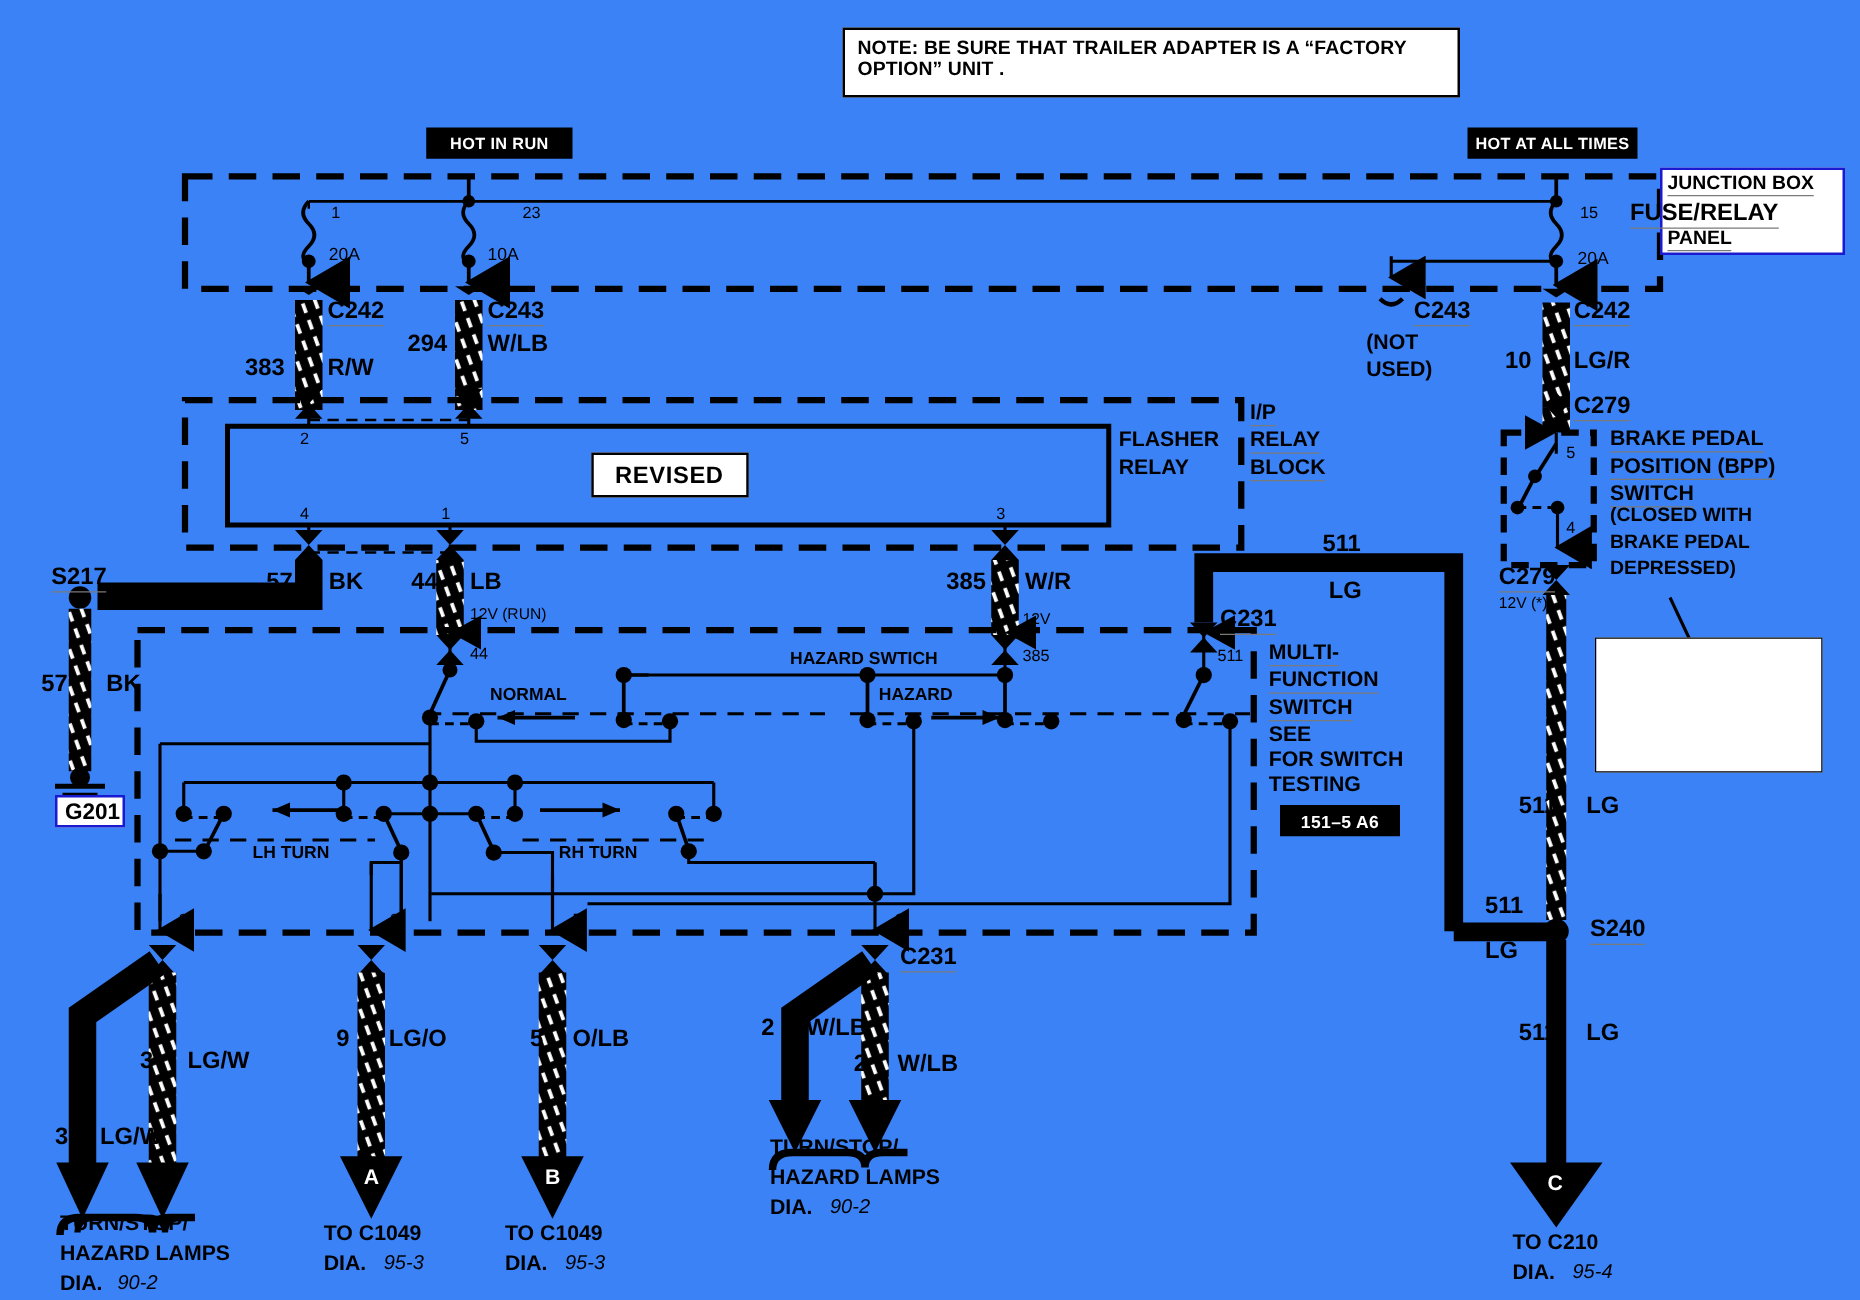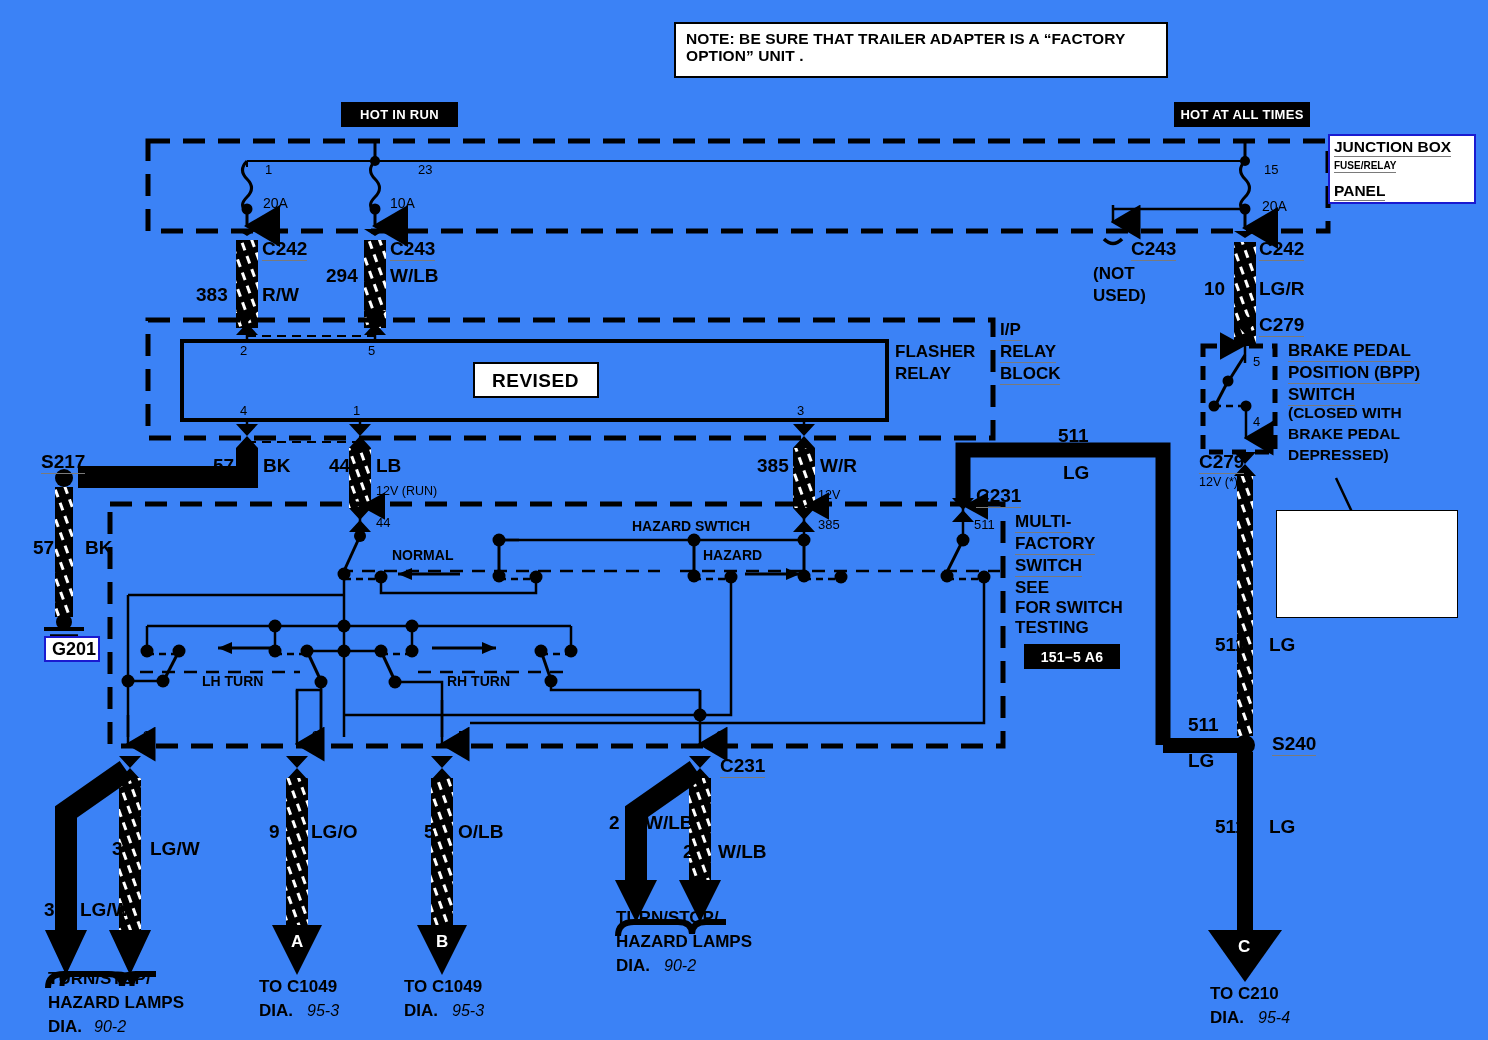--- a/index.html
+++ b/index.html
@@ -346,21 +346,21 @@
 
   <div class="notebox" style="left:674px;top:22px;width:494px;height:56px;"></div>
   <div class="txt b" style="left:686px;top:30px;width:470px;font-size:15.5px;white-space:pre-wrap;letter-spacing:.1px;">NOTE: BE SURE THAT TRAILER ADAPTER IS A “FACTORY OPTION” UNIT .</div>
 
   <div class="blackbox" style="left:341px;top:102px;width:117px;height:25px;font-size:13px;">HOT IN RUN</div>
 
   <div class="blackbox" style="left:1174px;top:102px;width:136px;height:25px;font-size:13px;">HOT AT ALL TIMES</div>
 
   <div class="bluebox" style="left:1328px;top:134px;width:148px;height:70px;"></div>
   <div class="txt b" style="left:1334px;top:138px;font-size:15.5px;"><span class="ul">JUNCTION BOX</span></div>
-  <div class="txt b" style="left:1334px;top:160px;font-size:10px;text-align:center;"><span class="ul">FUSE/RELAY</span></div>
+  <div class="txt b" style="left:1304px;top:160px;font-size:19px;text-align:center;"><span class="ul">FUSE/RELAY</span></div>
   <div class="txt b" style="left:1334px;top:182px;font-size:15.5px;"><span class="ul">PANEL</span></div>
 
   <div class="txt" style="left:265px;top:163px;font-size:13px;">1</div>
   <div class="txt" style="left:263px;top:196px;font-size:14px;">20A</div>
   <div class="txt" style="left:263px;top:213px;font-size:14px;">27</div>
   <div class="txt b" style="left:262px;top:238px;font-size:19px;"><span class="ul">C242</span></div>
   <div class="txt b" style="left:196px;top:284px;font-size:19px;">383</div>
   <div class="txt b" style="left:262px;top:284px;font-size:19px;">R/W</div>
 
   <div class="txt" style="left:392px;top:163px;font-size:13px;margin-left:26px;">23</div>
@@ -435,21 +435,21 @@
 
   <div class="txt b" style="left:1215px;top:634px;font-size:19px;">511</div>
   <div class="txt b" style="left:1269px;top:634px;font-size:19px;">LG</div>
   <div class="txt b" style="left:1188px;top:714px;font-size:19px;">511</div>
   <div class="txt b" style="left:1188px;top:750px;font-size:19px;">LG</div>
   <div class="txt b" style="left:1272px;top:733px;font-size:19px;"><span class="ul">S240</span></div>
   <div class="txt b" style="left:1215px;top:816px;font-size:19px;">511</div>
   <div class="txt b" style="left:1269px;top:816px;font-size:19px;">LG</div>
 
   <div class="txt b" style="left:1015px;top:512px;font-size:17px;"><span class="ul">MULTI-</span></div>
-  <div class="txt b" style="left:1015px;top:534px;font-size:17px;"><span class="ul">FACTORY</span></div>
+  <div class="txt b" style="left:1015px;top:534px;font-size:17px;"><span class="ul">FUNCTION</span></div>
   <div class="txt b" style="left:1015px;top:556px;font-size:17px;"><span class="ul">SWITCH</span></div>
   <div class="txt b" style="left:1015px;top:578px;font-size:17px;">SEE</div>
   <div class="txt b" style="left:1015px;top:598px;font-size:17px;">FOR SWITCH</div>
   <div class="txt b" style="left:1015px;top:618px;font-size:17px;">TESTING</div>
   <div class="blackbox" style="left:1024px;top:644px;width:96px;height:25px;font-size:14px;">151–5 A6</div>
 
   <div class="txt" style="left:376px;top:516px;font-size:13px;">44</div>
   <div class="txt" style="left:818px;top:518px;font-size:13px;">385</div>
   <div class="txt" style="left:974px;top:518px;font-size:13px;">511</div>
   <div class="txt b" style="left:392px;top:548px;font-size:14px;">NORMAL</div>

